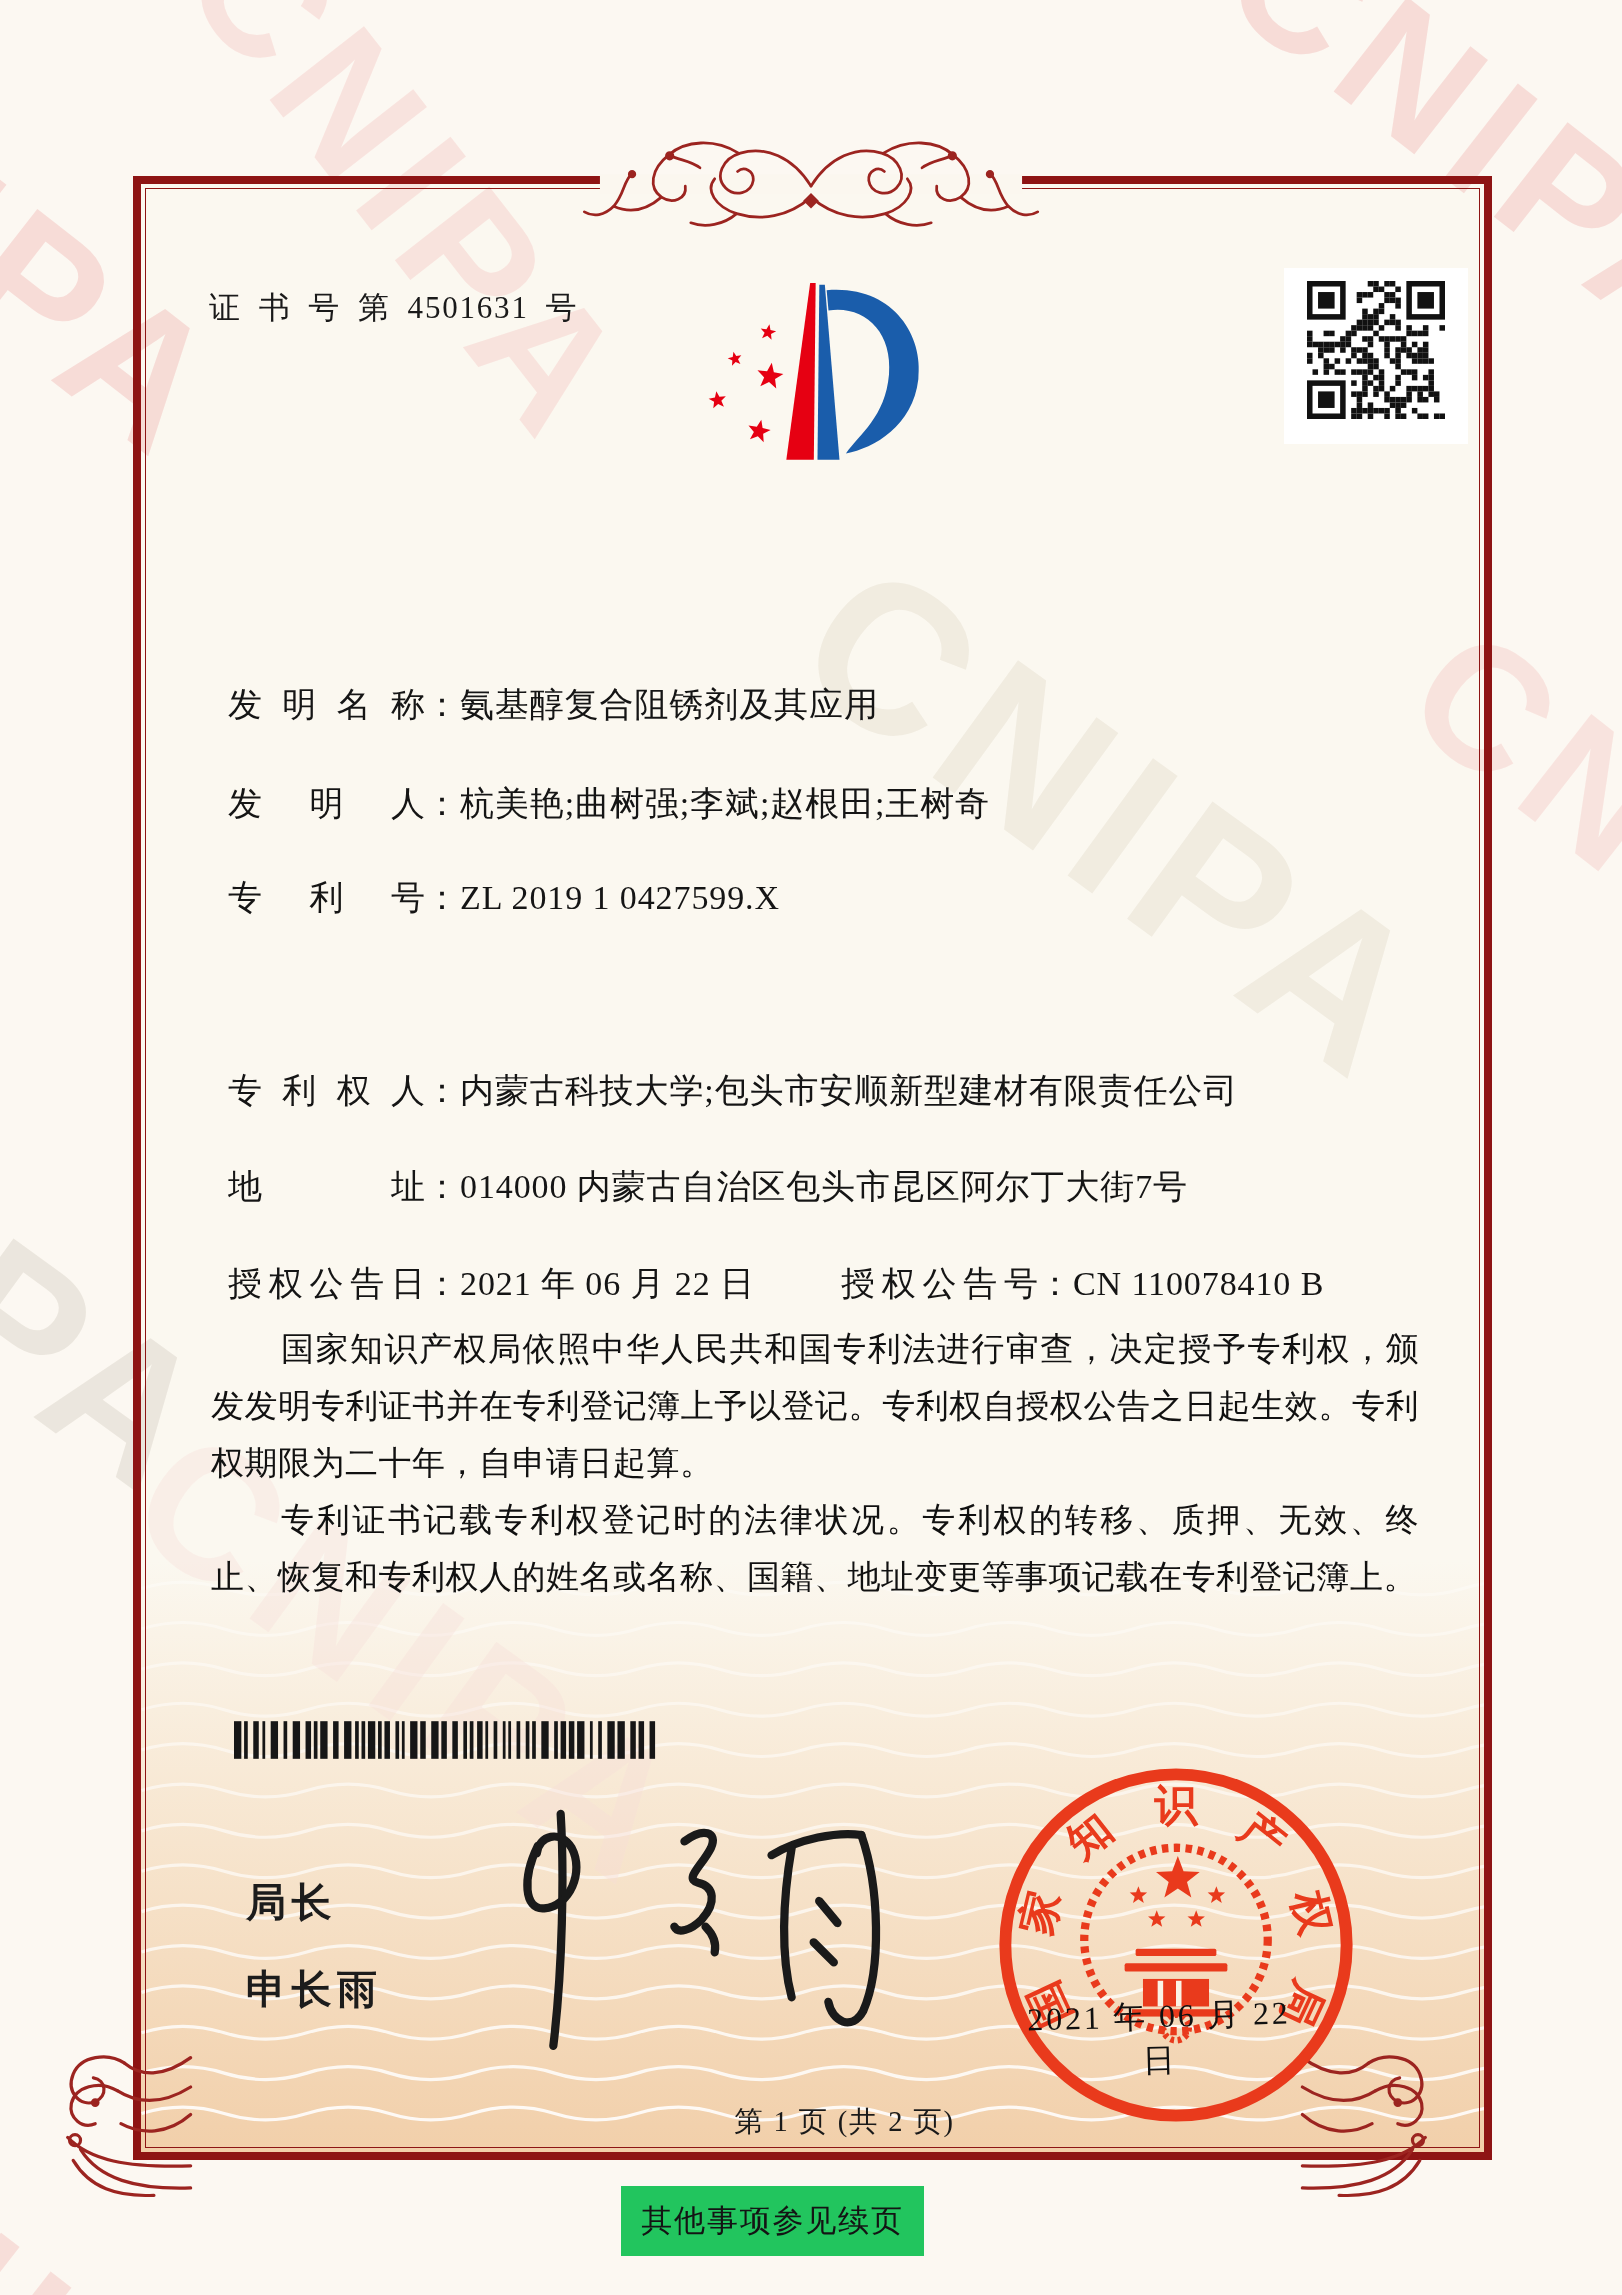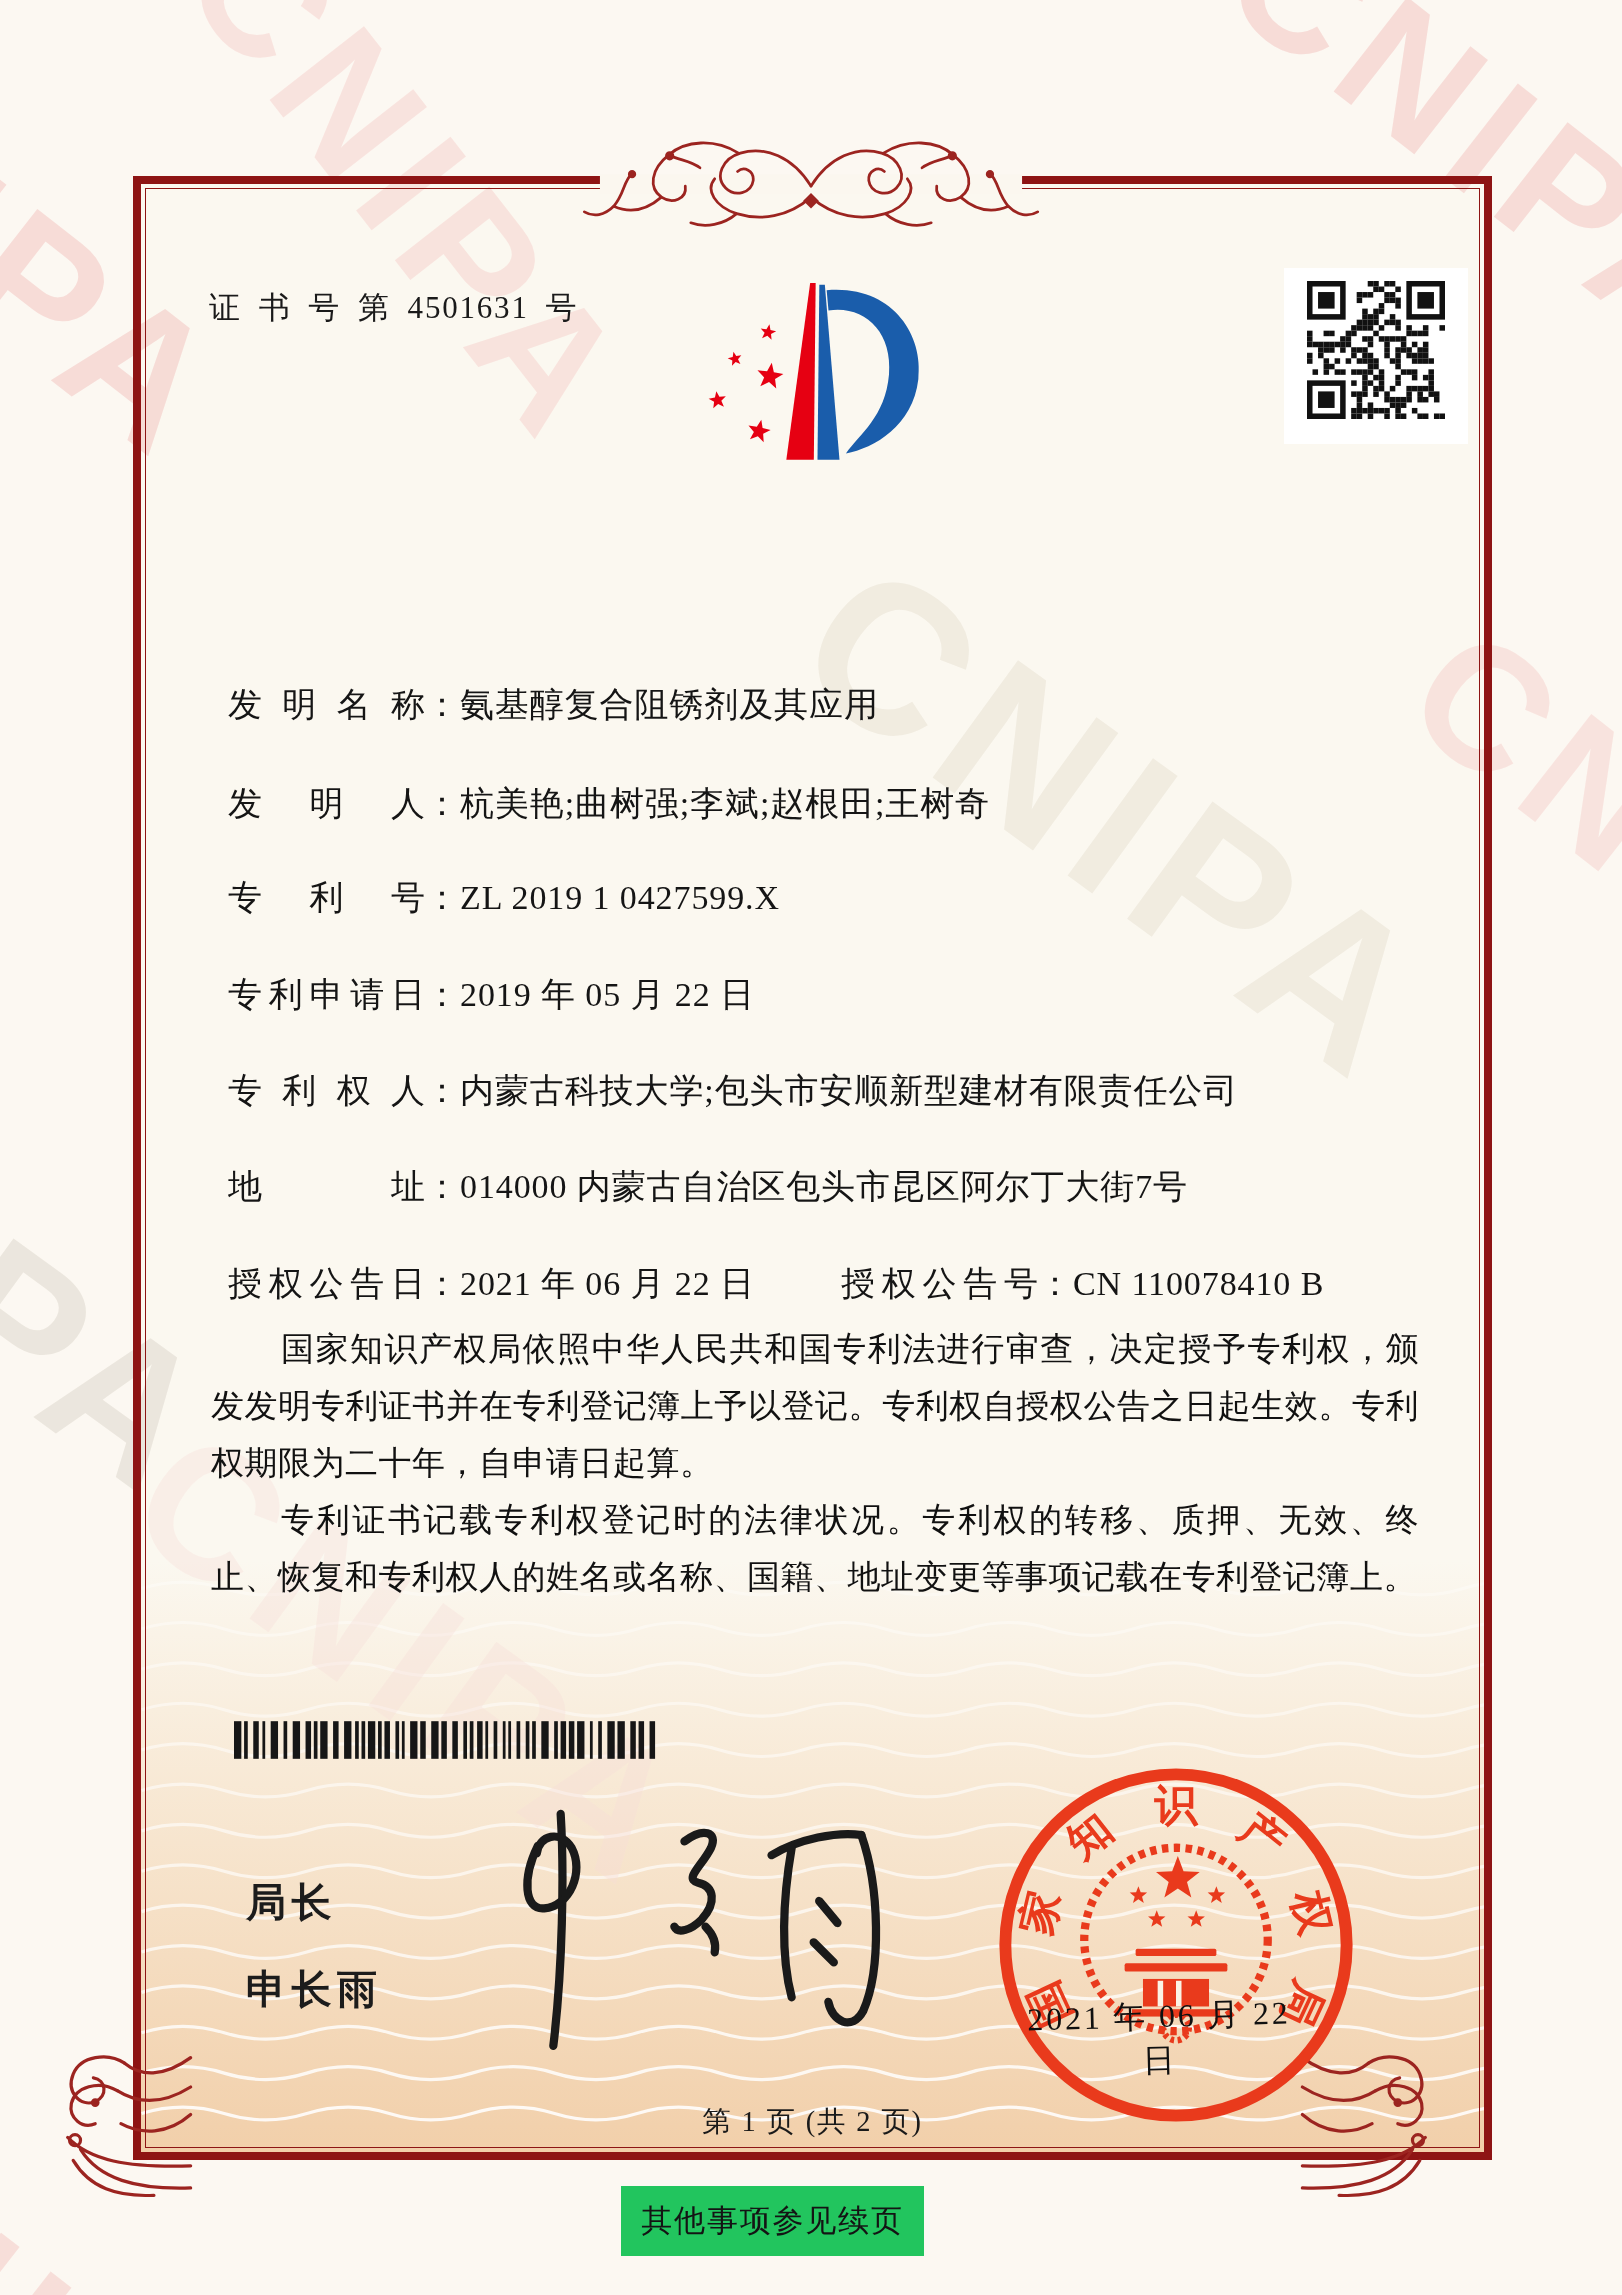--- a/index.html
+++ b/index.html
@@ -30,21 +30,21 @@
   .bodytxt p{margin:0;text-indent:70px;}
   .barcode{left:234px;top:1721px;width:422px;height:38px;}
   .sig-title{left:246px;top:1875px;font-family:"Liberation Sans",sans-serif;font-size:40px;
              font-weight:600;letter-spacing:5.5px;color:#1c1c1c;}
   .sig-name{left:246px;top:1962px;font-family:"Liberation Sans",sans-serif;font-size:40px;
             font-weight:600;letter-spacing:5.5px;color:#1c1c1c;}
   .autograph{left:496px;top:1791px;}
   .seal{left:987px;top:1756px;}
   .seal-date{left:1008px;top:1995px;width:303px;font-size:32px;letter-spacing:2.8px;color:#101010;
              z-index:7;text-align:center;transform:rotate(-1.5deg);}
-  .page-info{left:133px;top:2103px;width:1359px;text-align:center;font-size:28.5px;color:#1a1a1a;letter-spacing:1.8px;}
+  .page-info{left:133px;top:2103px;width:1359px;text-align:center;font-size:28.5px;color:#1a1a1a;letter-spacing:1.8px;padding-left:32px;}
   .cont-note{left:621px;top:2186px;width:303px;height:70px;line-height:70px;background:#22c55e;
              text-align:center;font-size:31px;letter-spacing:1.8px;color:#141414;z-index:6;}
   .abs{position:absolute;}
 </style>
 </head>
 <body>
 
 <div class="page">
 
   <div class="paper"></div>
@@ -342,23 +342,20 @@
 
   <div class="row" style="top:682px">
     <span class="flabel">发明名称</span><span class="colon">：</span><span class="fvalue">氨基醇复合阻锈剂及其应用</span>
   </div>
   <div class="row" style="top:781px">
     <span class="flabel">发明人</span><span class="colon">：</span><span class="fvalue">杭美艳;曲树强;李斌;赵根田;王树奇</span>
   </div>
   <div class="row" style="top:875px">
     <span class="flabel">专利号</span><span class="colon">：</span><span class="fvalue">ZL 2019 1 0427599.X</span>
   </div>
-  <div class="row" style="top:972px">
-    <span class="flabel">专利申请日</span><span class="colon">：</span><span class="fvalue">2019 年 05 月 22 日</span>
-  </div>
   <div class="row" style="top:1068px">
     <span class="flabel">专利权人</span><span class="colon">：</span><span class="fvalue">内蒙古科技大学;包头市安顺新型建材有限责任公司</span>
   </div>
   <div class="row" style="top:1164px">
     <span class="flabel">地址</span><span class="colon">：</span><span class="fvalue">014000 内蒙古自治区包头市昆区阿尔丁大街7号</span>
   </div>
   <div class="row" style="top:1261px">
     <span class="flabel">授权公告日</span><span class="colon">：</span><span class="fvalue">2021 年 06 月 22 日</span>
     <span class="grant2">
       <span class="flabel">授权公告号</span><span class="colon">：</span><span class="fvalue">CN 110078410 B</span>

